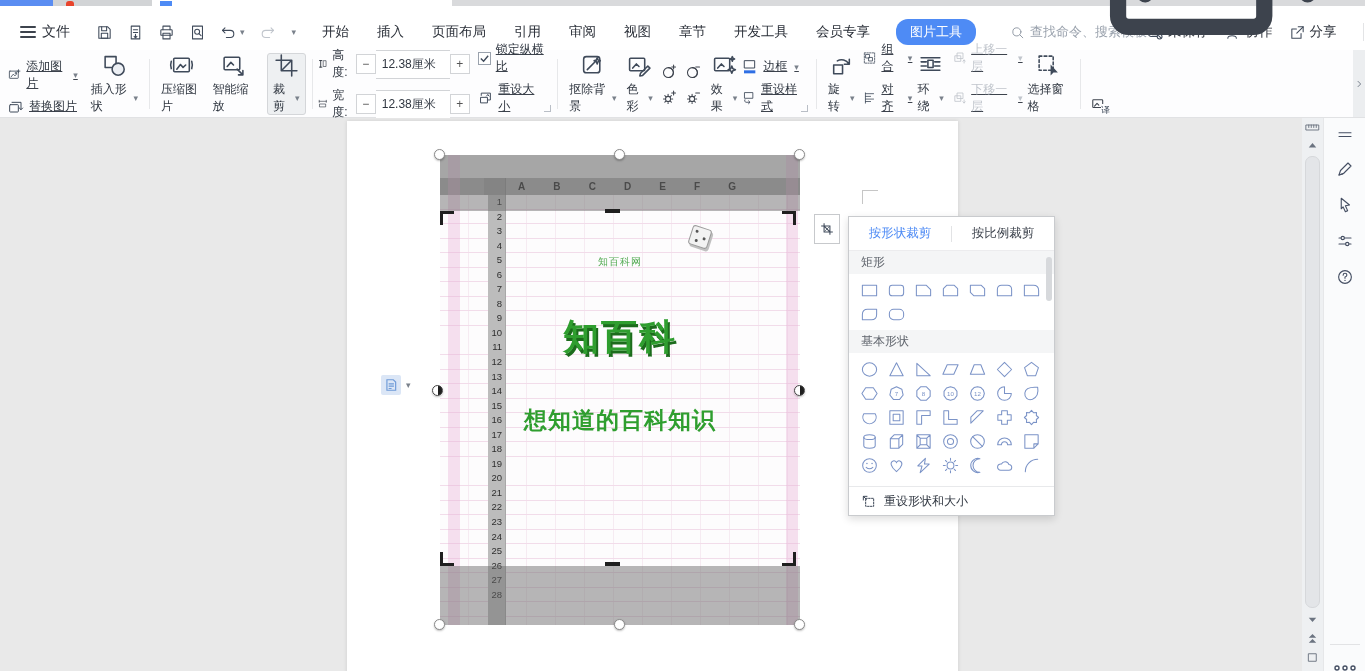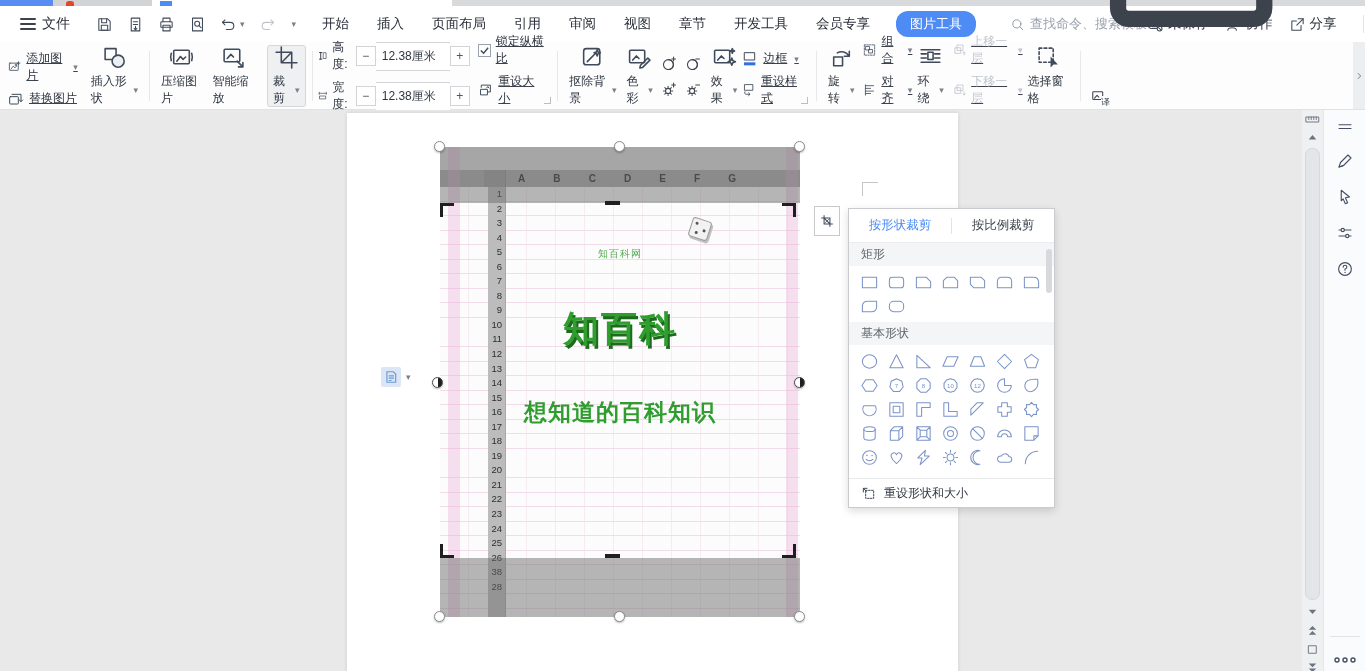--- a/index.html
+++ b/index.html
@@ -9,21 +9,21 @@
 
   
   .tabstrip { position:relative; height:6px; background:#d9dadc; }
   .tabstrip .seg-blue { position:absolute; left:0; top:0; width:53px; height:6px; background:#5a8df2; }
   .tabstrip .seg-home { position:absolute; left:53px; top:0; width:99px; height:6px; background:#d2d4d6; }
   .tabstrip .logo-dot { position:absolute; left:66px; top:1px; width:8px; height:5px; border-radius:3px 3px 0 0; background:#e8442c; }
   .tabstrip .seg-doc { position:absolute; left:152px; top:0; width:300px; height:6px; background:#ffffff; }
   .tabstrip .doc-mark { position:absolute; left:160px; top:1px; width:12px; height:5px; background:#4e8bf5; }
 
   
-  .menubar { height:36px; display:flex; align-items:center; background:#fff; padding:0 10px 0 14px; white-space:nowrap; }
+  .menubar { height:36px; display:flex; align-items:center; background:#fff; padding:0 10px 0 14px; white-space:nowrap;margin-top:8px; }
   .menubar .file-btn { display:flex; align-items:center; gap:6px; font-size:14px; color:#2a2f38; padding:4px 6px; }
   .ham { display:inline-block; width:16px; }
   .ham i { display:block; height:2px; background:#3d434d; margin:3px 0; border-radius:1px; }
   .mb-divider { width:1px; height:18px; background:#e3e4e6; margin:0 10px; }
   .qbar { display:flex; align-items:center; gap:14px; color:#3f4a5a; }
   .qbar .ico16 { width:17px; height:17px; }
   .qbar .with-arrow { display:flex; align-items:center; gap:1px; }
   .disabled { color:#c0c5cc !important; }
   .menu-tabs { display:flex; align-items:center; gap:28px; margin-left:26px; font-size:13.5px; color:#2a2f38; }
   .menu-tab { cursor:default; }
@@ -632,21 +632,21 @@
           <div class="rn">17</div>
           <div class="rn">18</div>
           <div class="rn">19</div>
           <div class="rn">20</div>
           <div class="rn">21</div>
           <div class="rn">22</div>
           <div class="rn">23</div>
           <div class="rn">24</div>
           <div class="rn">25</div>
           <div class="rn">26</div>
-          <div class="rn">38</div>
+          <div class="rn">27</div>
           <div class="rn">28</div>
         </div>
       <div class="dice">
           <i></i>
           <i></i>
           <i></i>
         </div>
       <div class="wm wm-small">知百科网</div>
       <div class="wm headline">知百科</div>
       <div class="wm subline1">想知道的百科知识</div>

